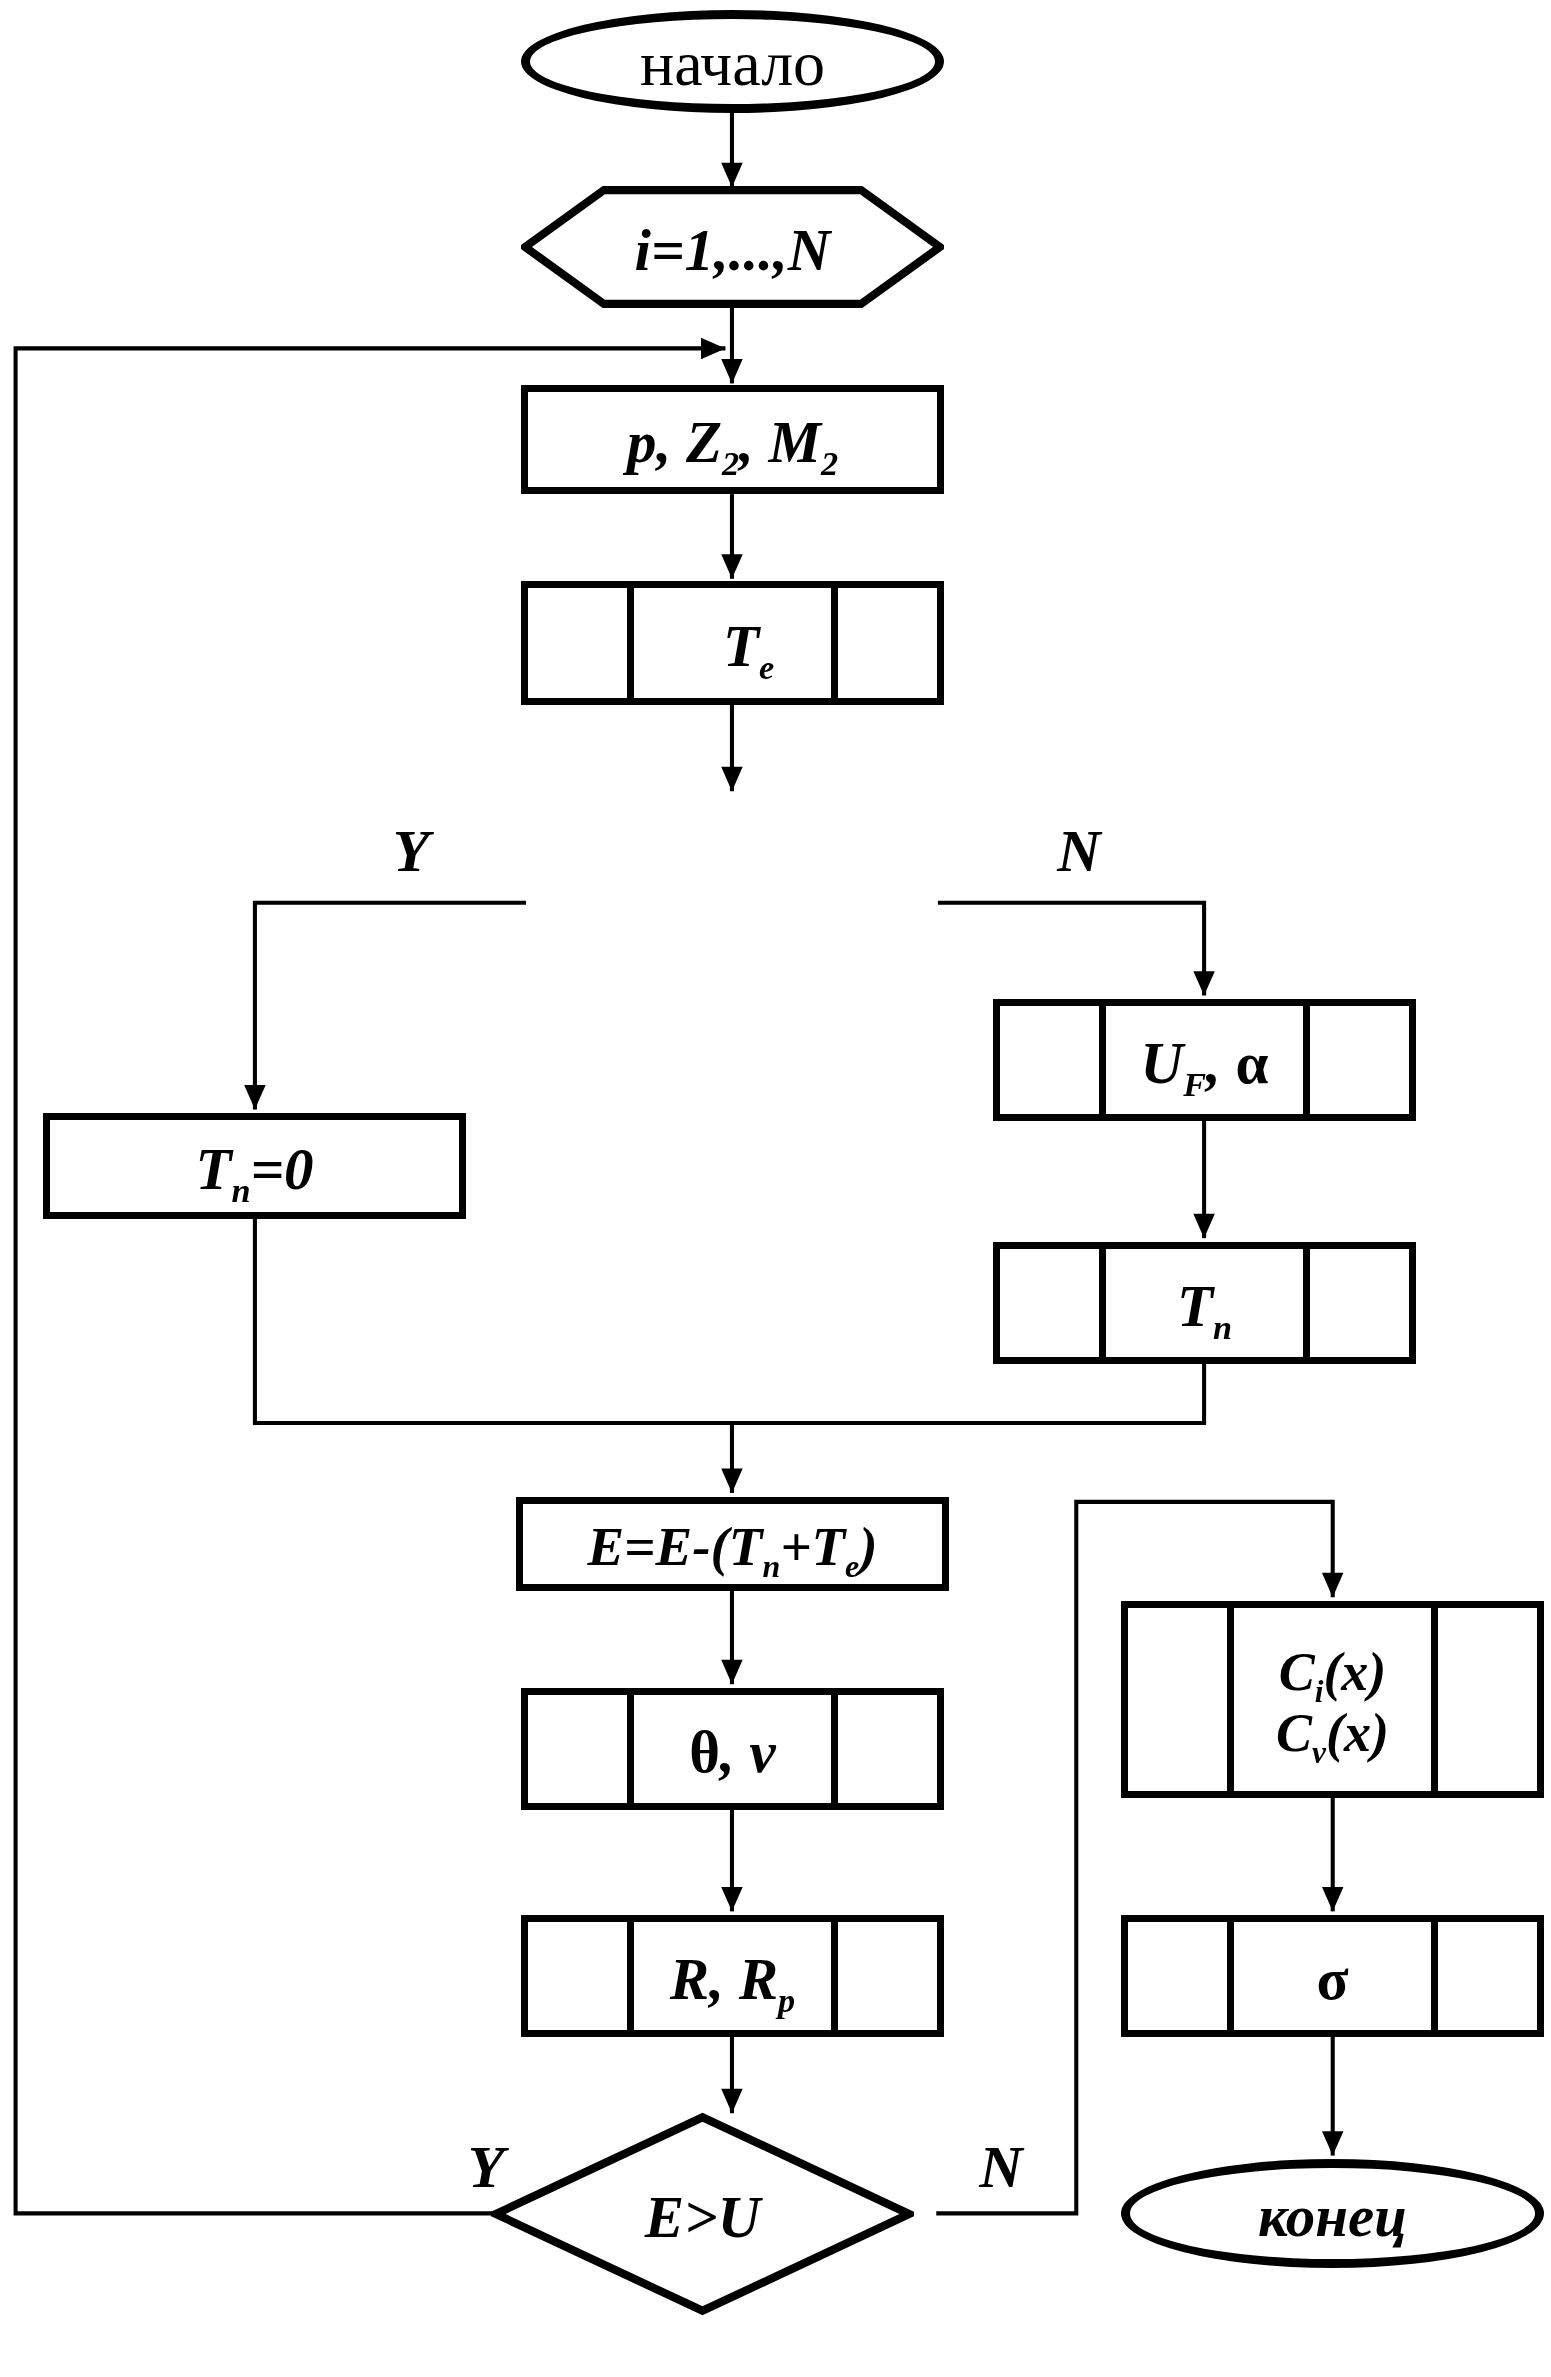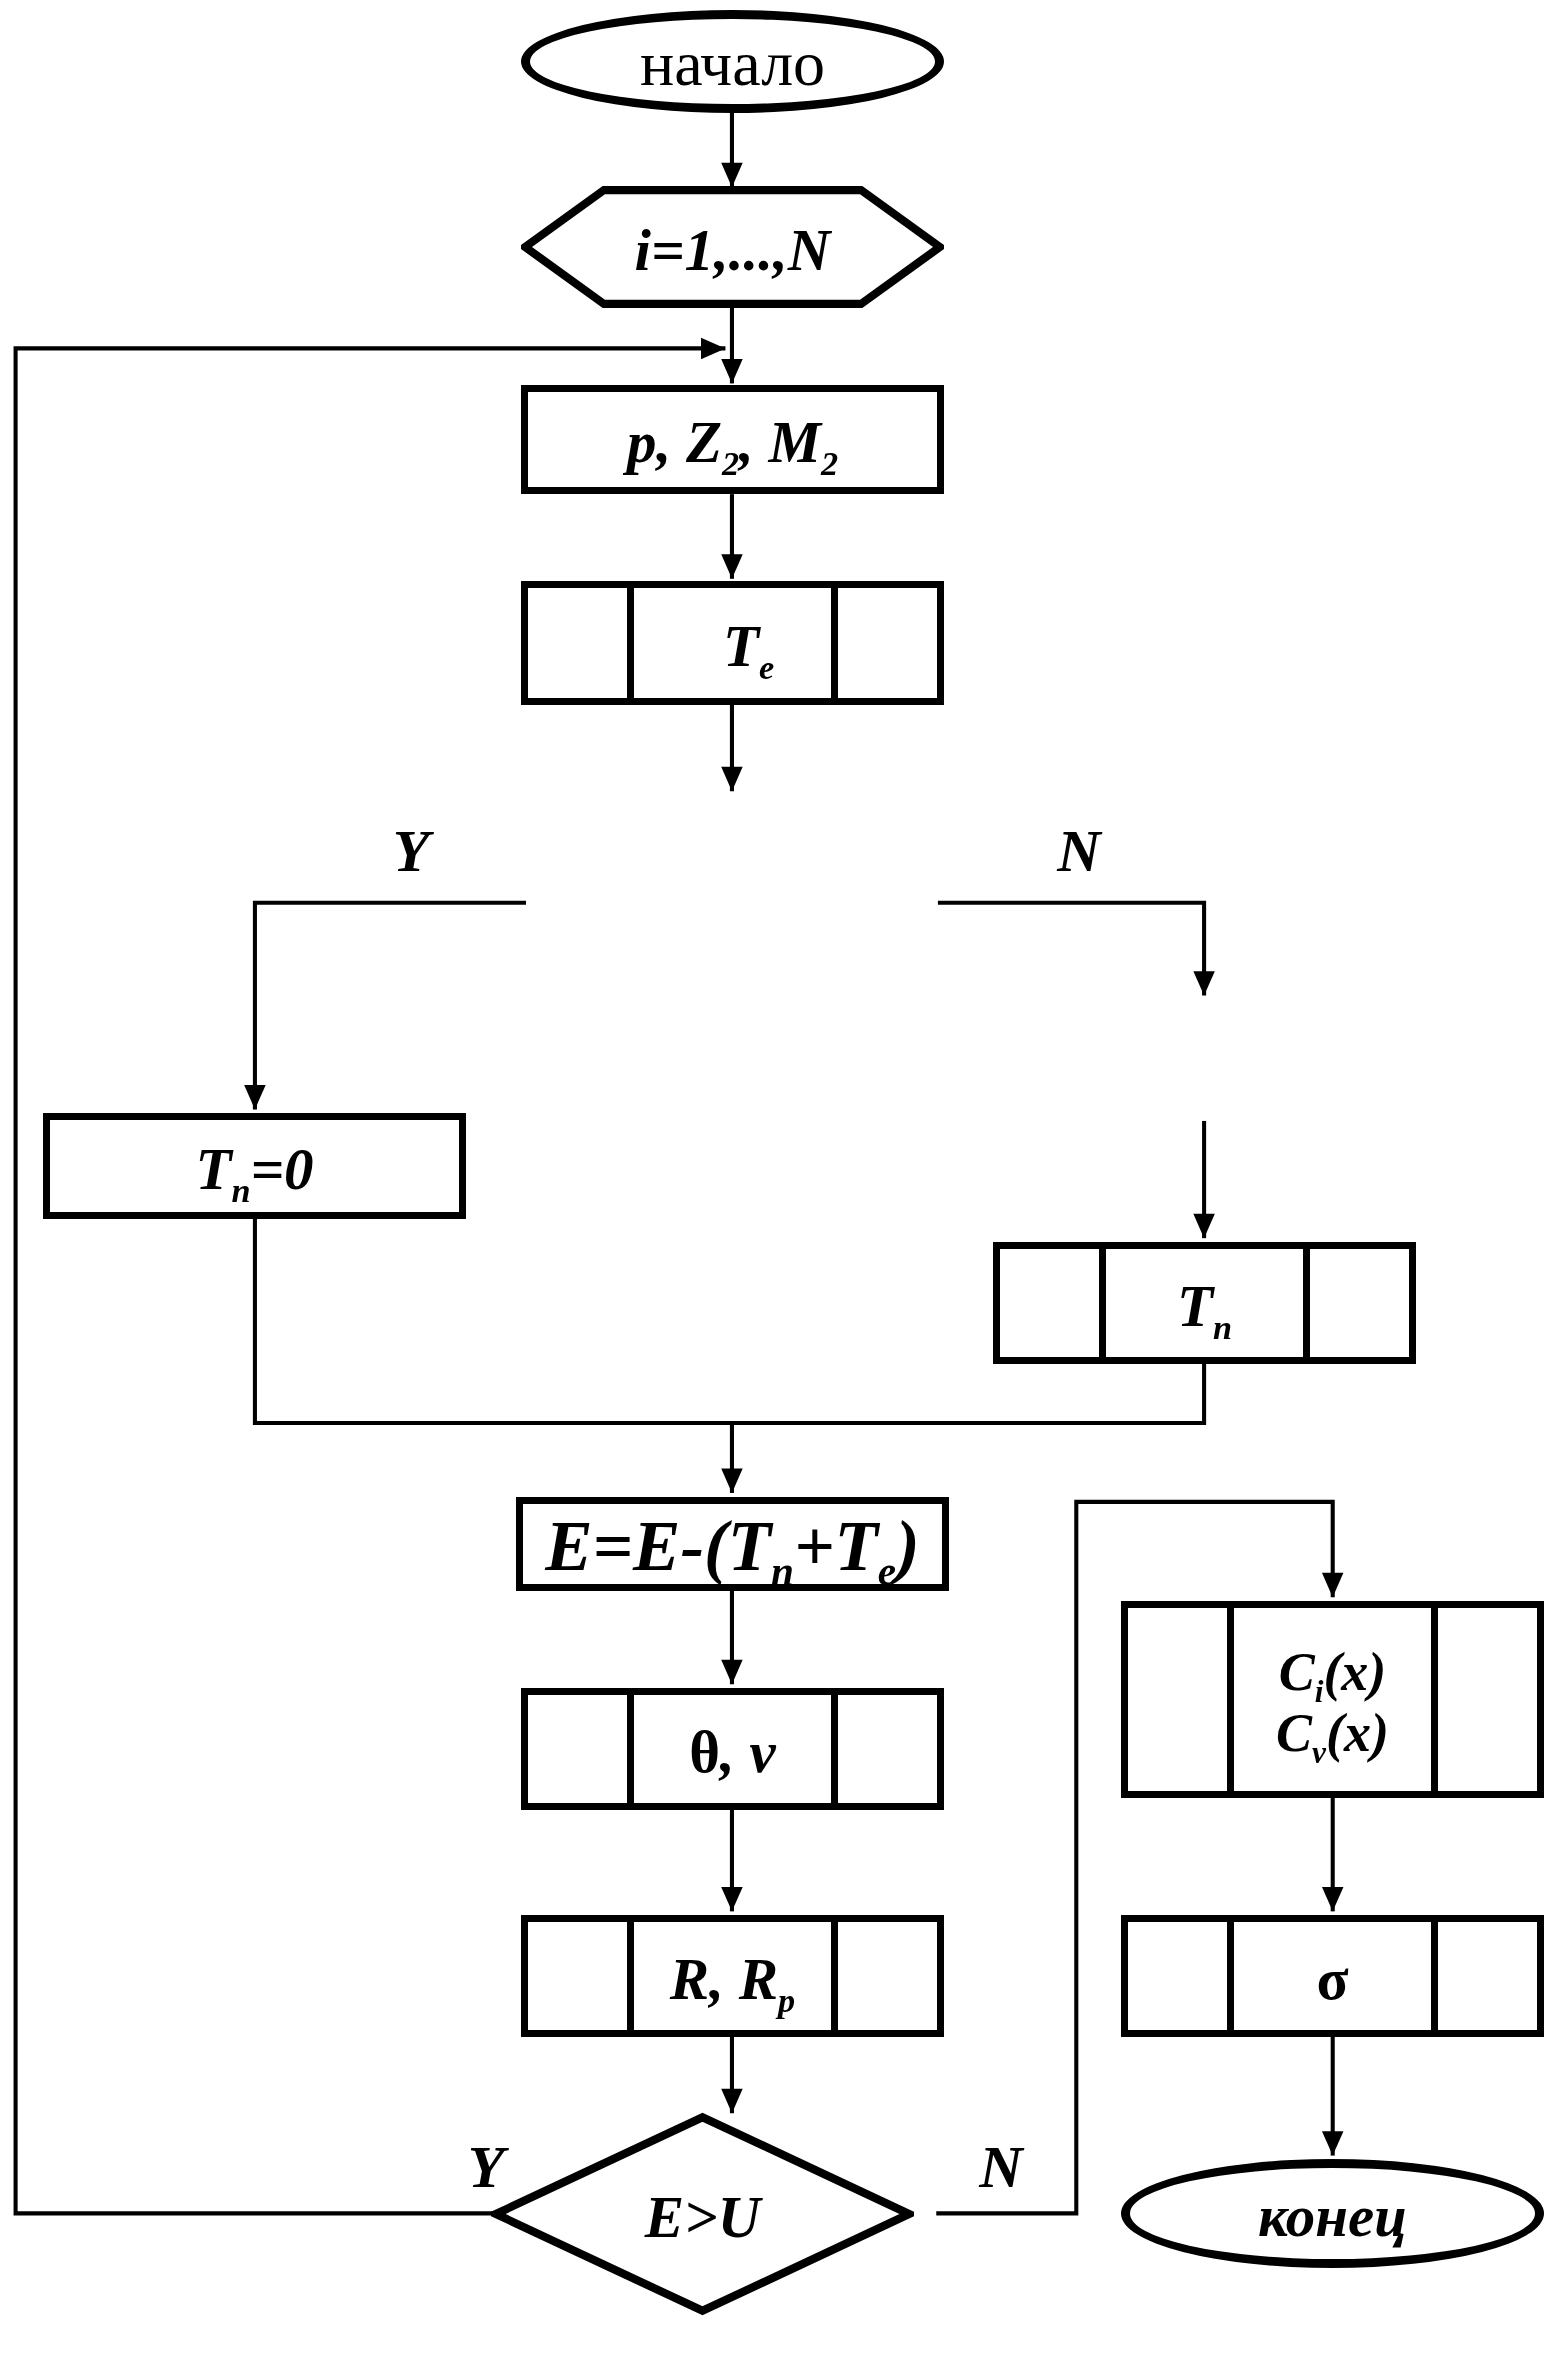--- a/index.html
+++ b/index.html
@@ -127,29 +127,34 @@
   </div>
 
 
   <div class="branch" style="left:411px;top:851px;">Y</div>
   <div class="branch" style="left:1079px;top:851px;">N</div>
 
   <div class="node rect" style="left:43px;top:1113px;width:423px;height:106px;">
     <span class="lbl"><span>T</span><sub>n</sub><span>=0</span></span>
   </div>
 
+  <div class="node rect" style="left:993px;top:999px;width:423px;height:122px;">
+    <div class="bar bar-l"></div>
+    <div class="bar bar-r"></div>
+    <span class="lbl"><span>U</span><sub>F</sub><span>, </span><span class="gk">α</span></span>
+  </div>
 
   <div class="node rect" style="left:993px;top:1242px;width:423px;height:122px;">
     <div class="bar bar-l"></div>
     <div class="bar bar-r"></div>
     <span class="lbl"><span>T</span><sub>n</sub></span>
   </div>
 
   <div class="node rect" style="left:516px;top:1497px;width:433px;height:94px;">
-    <span class="lbl" style="font-size:71px;"><span>E=E-(T</span><sub>n</sub><span>+T</span><sub>e</sub><span>)</span></span>
+    <span class="lbl" style="font-size:55px;"><span>E=E-(T</span><sub>n</sub><span>+T</span><sub>e</sub><span>)</span></span>
   </div>
 
   <div class="node rect" style="left:521px;top:1688px;width:423px;height:122px;">
     <div class="bar bar-l"></div>
     <div class="bar bar-r"></div>
     <span class="lbl"><span class="gk">θ</span><span>, v</span></span>
   </div>
 
   <div class="node rect" style="left:521px;top:1915px;width:423px;height:122px;">
     <div class="bar bar-l"></div>

